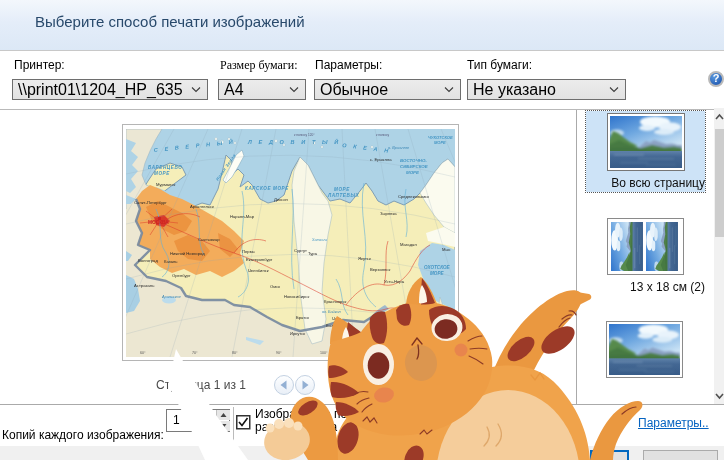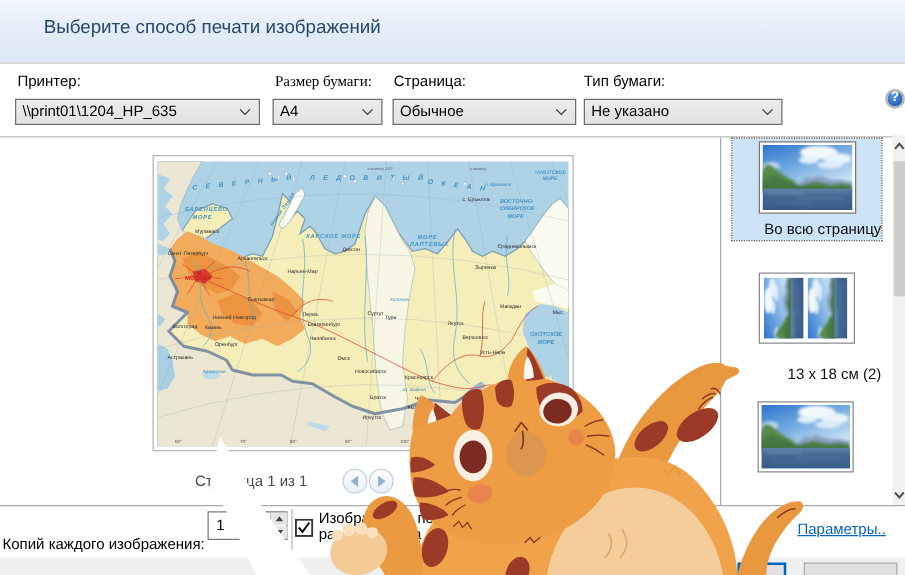--- a/index.html
+++ b/index.html
@@ -2,38 +2,38 @@
 <html><head>
 <meta charset="utf-8">
 <style>
   * { margin:0; padding:0; box-sizing:border-box; }
   html,body { width:724px; height:460px; overflow:hidden; background:#fff;
     font-family:"Liberation Sans", sans-serif; }
   #stage { position:relative; width:724px; height:460px; overflow:hidden; background:#fff; }
   .abs { position:absolute; }
   .lbl { position:absolute; font-size:12px; color:#000; }
   .combo { position:absolute; height:21px; background:linear-gradient(#ececec,#e2e2e2);
-    border:1px solid #6e6e6e; font-size:12px; color:#000; line-height:19px; padding-left:5px; }
+    border:1px solid #6e6e6e; font-size:16px; color:#000; line-height:19px; padding-left:5px; }
   .combo svg { position:absolute; right:6px; top:7px; }
   .hline { position:absolute; height:1px; background:#b9b9b9; }
   .vline { position:absolute; width:1px; background:#aaaaaa; }
   .thumbframe { position:absolute; background:#fff; border:1px solid #767676; }
   .tlabel { position:absolute; font-size:12px; color:#101010; text-align:right; }
 </style>
 </head>
 <body>
 <div id="stage">
 
   <div class="abs" style="left:0;top:0;width:724px;height:51px;
     background:linear-gradient(#f3f7fc 0%, #e4edf9 45%, #dce8f6 100%);border-bottom:1px solid #c8c8c8;"></div>
   <div class="abs" style="left:35px;top:13px;font-size:15px;color:#28496b;text-align:right;">Выберите способ печати изображений</div>
 
   <div class="lbl" style="left:14px;top:58px;">Принтер:</div>
   <div class="lbl" style="left:220px;top:58px;font-family:Liberation Serif, serif;">Размер бумаги:</div>
-  <div class="lbl" style="left:315px;top:58px;">Страница:</div>
+  <div class="lbl" style="left:315px;top:58px;">Параметры:</div>
   <div class="lbl" style="left:467px;top:58px;">Тип бумаги:</div>
 
   <div class="combo" style="left:12px;top:79px;width:196px;">\\print01\1204_HP_635
     <svg width="10" height="6" viewBox="0 0 10 6">
         <path d="M1,0.5 L5,4.5 L9,0.5" fill="none" stroke="#3c3c3c" stroke-width="1.1"></path>
       </svg></div>
   <div class="combo" style="left:218px;top:79px;width:88px;">A4
     <svg width="10" height="6" viewBox="0 0 10 6">
         <path d="M1,0.5 L5,4.5 L9,0.5" fill="none" stroke="#3c3c3c" stroke-width="1.1"></path>
       </svg></div>
@@ -246,21 +246,21 @@
         <g transform="matrix(0,-0.6806,0.615,0,0,49)">
           <use href="#scene" width="72" height="52"></use>
         </g>
       </svg>
     <svg class="abs" style="left:38px;top:3px;" width="32" height="49" viewBox="0 0 32 49">
         <g transform="matrix(0,-0.6806,0.615,0,0,49)">
           <use href="#scene" width="72" height="52"></use>
         </g>
       </svg>
   </div>
-  <div class="tlabel" style="left:586px;top:280px;width:119px;margin-top:12px;">13 x 18 см (2)</div>
+  <div class="tlabel" style="left:586px;top:280px;width:119px;">13 x 18 см (2)</div>
 
   <div class="thumbframe" style="left:606px;top:321px;width:77px;height:57px;border-color:#8a8a8a;">
     <svg class="abs" style="left:2px;top:2px;" width="71" height="51">
         <use href="#scene" width="71" height="51"></use>
       </svg>
   </div>
 
   <div class="abs" style="left:714px;top:108px;width:10px;height:297px;background:#f1f1f1;"></div>
   <svg class="abs" style="left:715px;top:112px;" width="9" height="10">
       <path d="M1,7 L4.5,3 L8,7" fill="none" stroke="#505050" stroke-width="1.6"></path>

